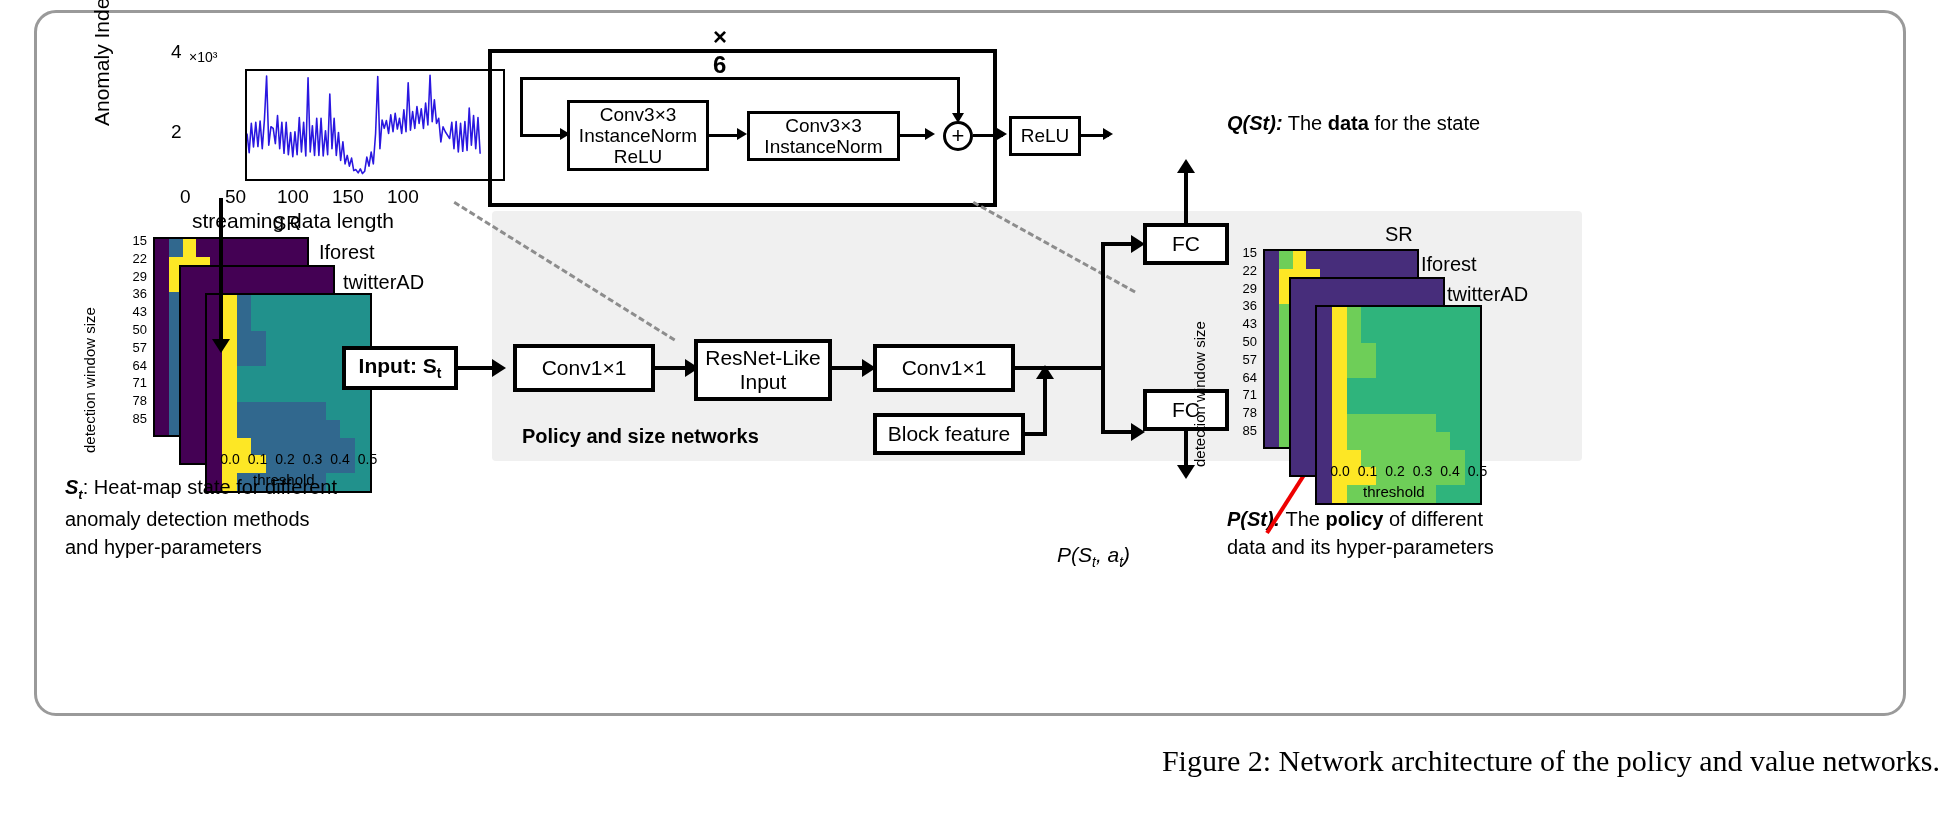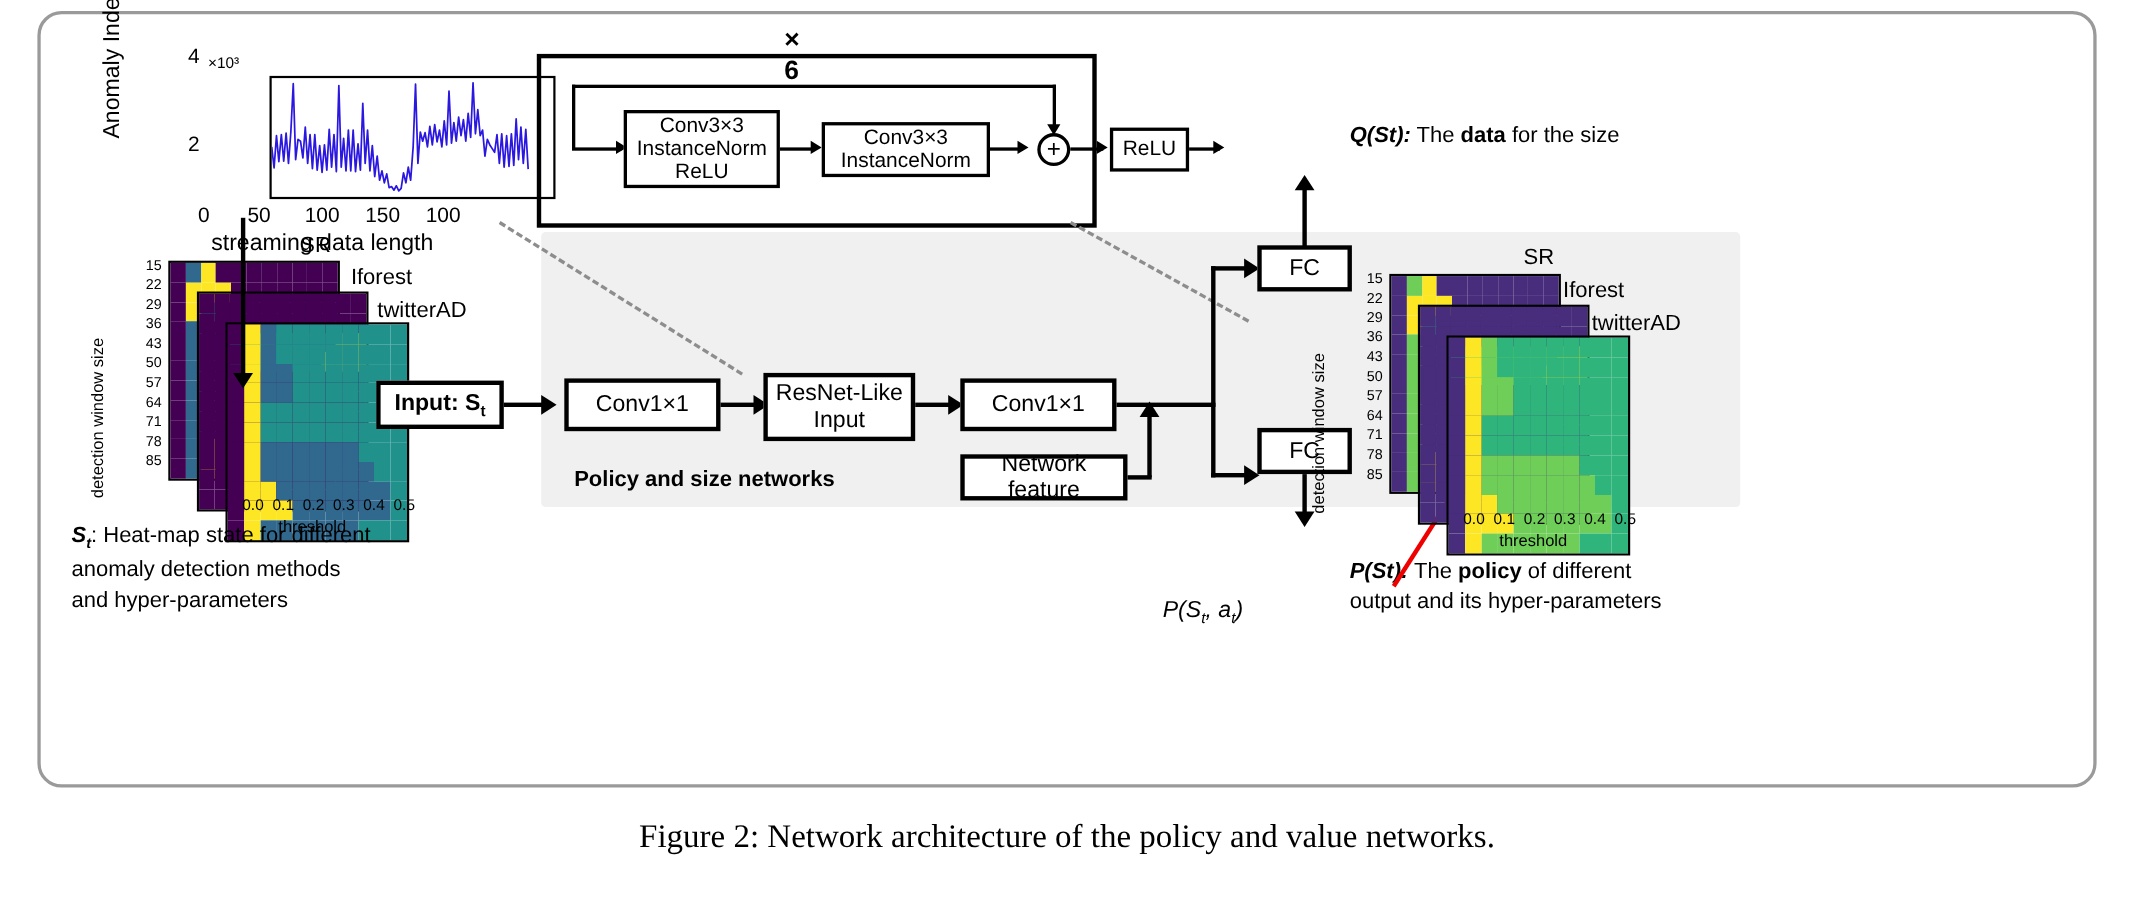--- a/index.html
+++ b/index.html
@@ -60,21 +60,21 @@
   .hm-ylab{position:absolute;font-size:13px;color:#000;text-align:right;width:26px;}
   .hm-xlab{position:absolute;font-size:14px;color:#000;text-align:center;}
   .hm-axis-title{position:absolute;font-size:15px;color:#000;}
   .hm-yaxis-title{position:absolute;transform:rotate(-90deg);transform-origin:left top;font-size:15px;white-space:nowrap;}
 
   
   .caption{position:absolute;font-size:20px;line-height:1.42;color:#000;}
   .caption b{font-weight:bold;}
 
   #fig-caption{
-    position:absolute;left:0;top:744px;width:1940px;text-align:center;
+    position:absolute;left:0;top:744px;width:1940px;text-align:right;
     font-family:"Liberation Serif",serif;font-size:30px;color:#000;
   }
 
   .plus-circle{
     position:absolute;width:30px;height:30px;border:3px solid #000;border-radius:50%;
     box-sizing:border-box;display:flex;align-items:center;justify-content:center;
     font-size:22px;line-height:1;background:#fff;
   }
   .red-arrow{position:absolute;}
   sub{font-size:.66em;}
@@ -582,21 +582,21 @@
     <span>Input</span>
   </div>
   <div class="hline" style="left:795px;top:353px;width:38px;"></div>
   <div class="arrow-r" style="left:825px;top:346px;"></div>
 
   <div class="nbox" style="left:836px;top:331px;width:142px;height:48px;font-size:21px;">
     <span>Conv1×1</span>
   </div>
 
   <div class="nbox" style="left:836px;top:400px;width:152px;height:42px;font-size:21px;">
-    <span>Network feature</span>
+    <span>Block feature</span>
   </div>
 
   <div class="hline" style="left:988px;top:419px;width:22px;"></div>
   <div class="vline" style="left:1006px;top:366px;height:55px;"></div>
   <div class="arrow-u" style="left:999px;top:352px;"></div>
 
   <div class="hline" style="left:978px;top:353px;width:90px;"></div>
   <div class="vline" style="left:1064px;top:229px;height:192px;"></div>
 
   <div class="hline" style="left:1064px;top:229px;width:38px;"></div>
@@ -614,26 +614,26 @@
   <div class="vline" style="left:1147px;top:158px;height:54px;"></div>
   <div class="arrow-u" style="left:1140px;top:146px;"></div>
 
   <div class="vline" style="left:1147px;top:418px;height:40px;"></div>
   <div class="arrow-d" style="left:1140px;top:452px;"></div>
   <div class="abs" style="left:1020px;top:530px;font-size:21px;font-style:italic;">
     <span>P(S</span><sub>t</sub><span>, a</span><sub>t</sub><span>)</span>
   </div>
 
   <div class="caption" style="left:1190px;top:96px;width:560px;">
-    <span style="font-style:italic;font-weight:bold;">Q(St):</span><span> The </span><b>data</b><span> for the size</span>
+    <span style="font-style:italic;font-weight:bold;">Q(St):</span><span> The </span><b>data</b><span> for the state</span>
   </div>
 
   <div class="caption" style="left:1190px;top:492px;width:520px;">
     <span style="font-style:italic;font-weight:bold;">P(St):</span><span> The </span><b>policy</b><span> of different</span><br>
-    <span>output and its hyper-parameters</span>
+    <span>data and its hyper-parameters</span>
   </div>
 
   <svg class="red-arrow" style="left:1115px;top:250px;width:250px;height:290px;overflow:visible;" viewBox="0 0 250 290">
     <defs>
       <marker id="redhead" markerWidth="7" markerHeight="7" refX="5" refY="3.5" orient="auto">
         <polygon points="0 0, 7 3.5, 0 7" fill="#ee0000"></polygon>
       </marker>
     </defs>
     <line x1="115" y1="270" x2="212" y2="118" stroke="#ee0000" stroke-width="4" marker-end="url(#redhead)"></line>
   </svg>

